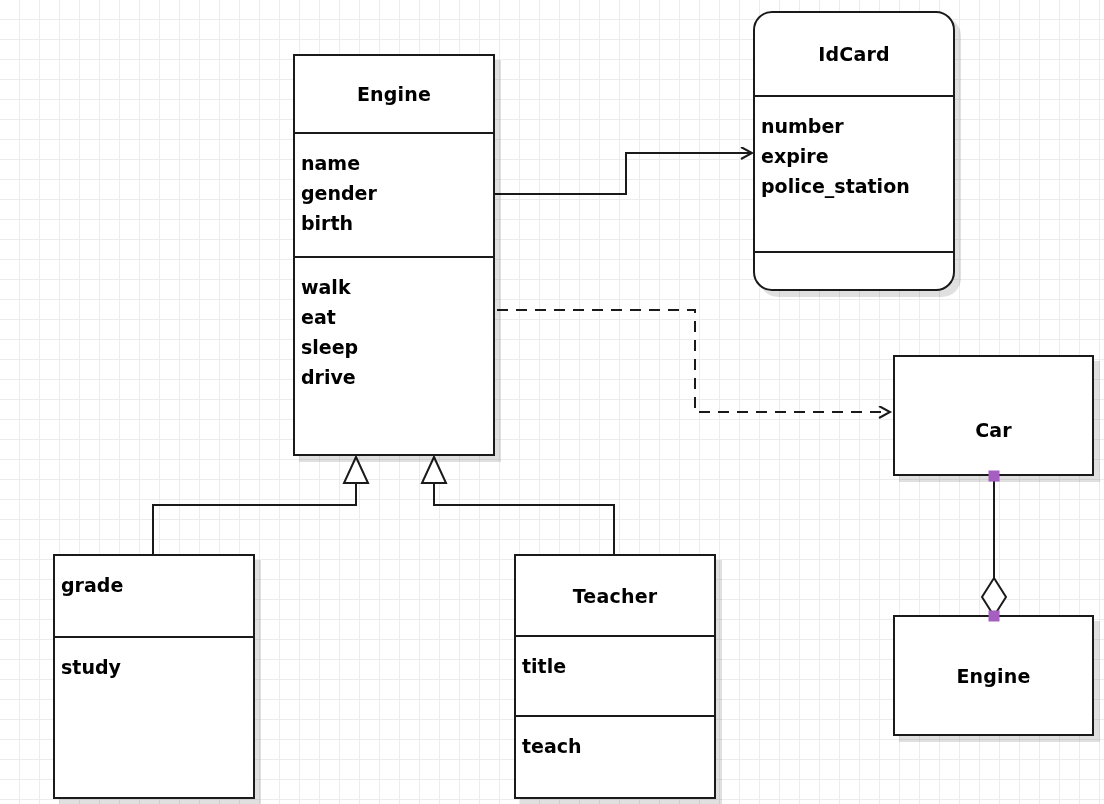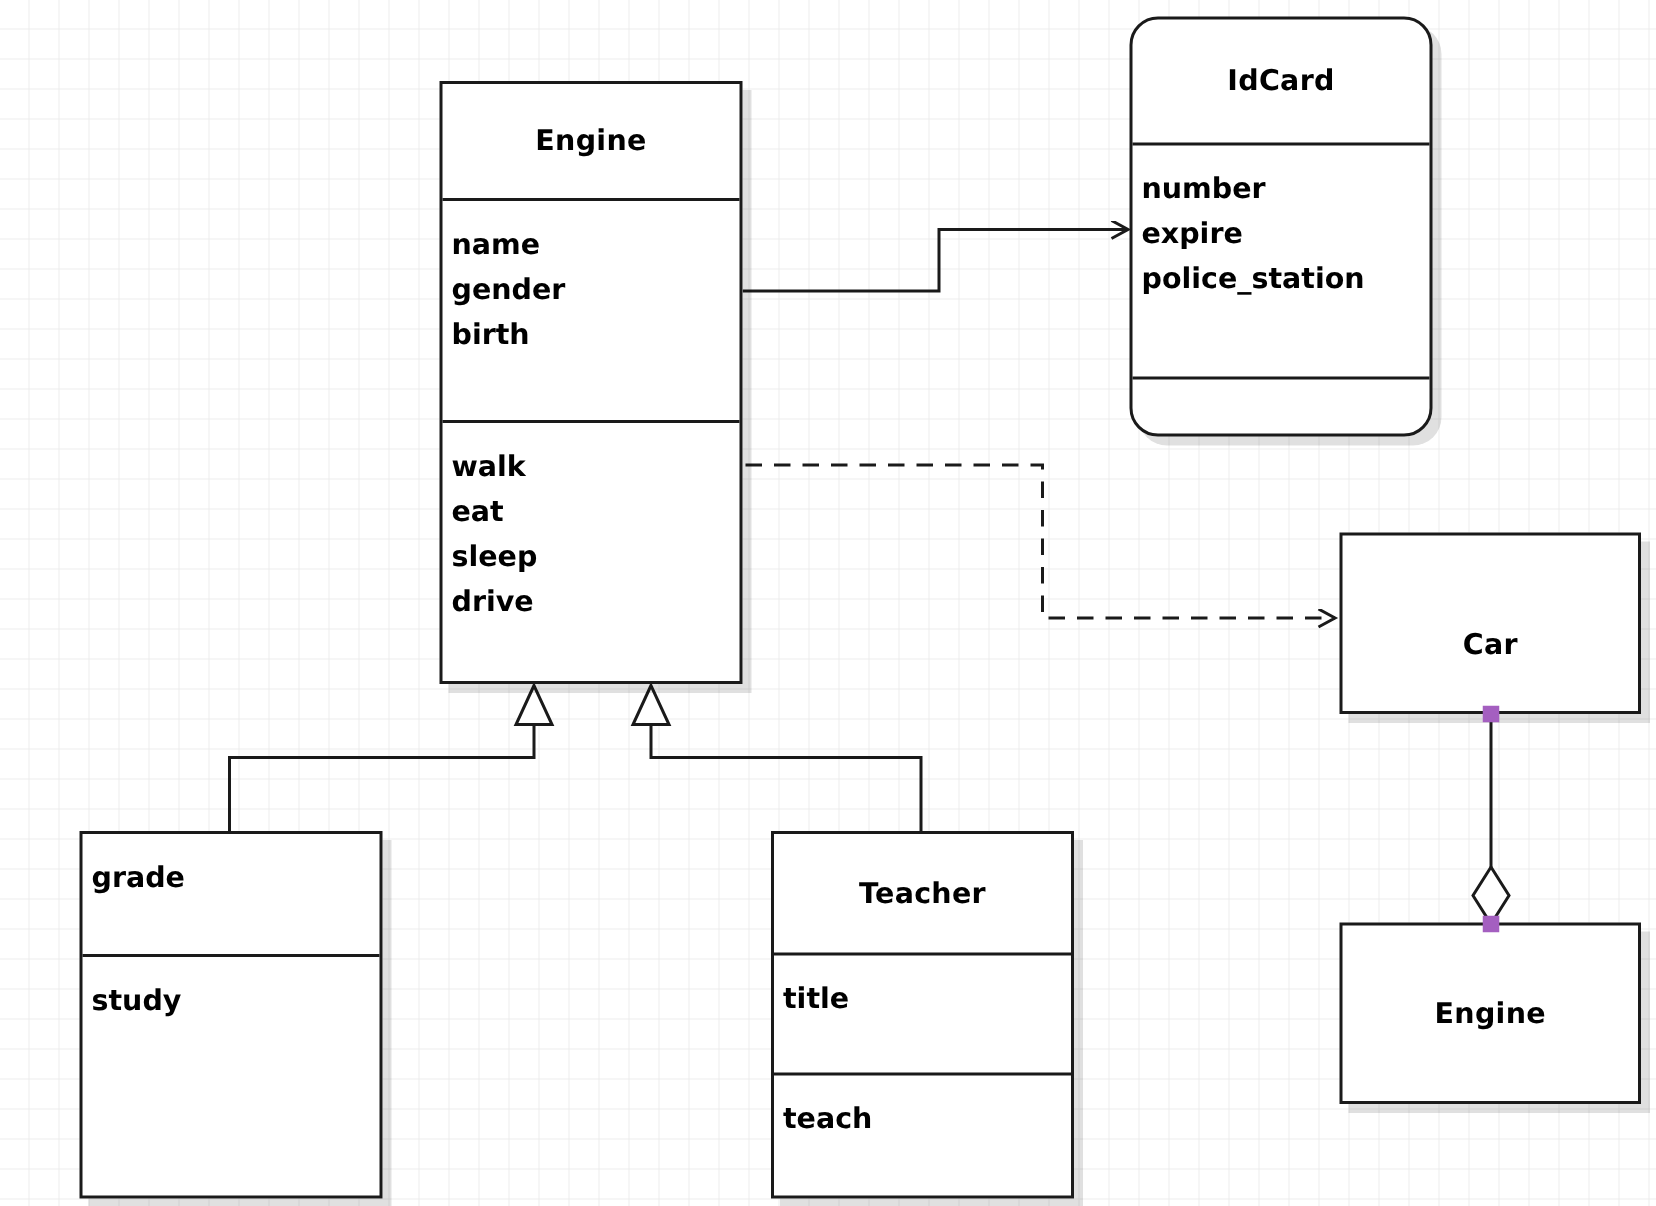--- a/index.html
+++ b/index.html
@@ -105,21 +105,21 @@
     <g>
       <path d="M994,476 L994,578" fill="none" stroke="#1a1a1a" stroke-width="2"></path>
       <polygon points="994,578 1006,597 994,616 982,597" fill="#ffffff" stroke="#1a1a1a" stroke-width="2" stroke-linejoin="miter"></polygon>
     </g>
   </svg>
 
   <div class="uml-class" style="left:293px; top:54px; width:202px; height:402px;">
     <div class="uml-section uml-title" style="height:76px;">
       <span>Engine</span>
     </div>
-    <div class="uml-section uml-members" style="height:148px;">
+    <div class="uml-section uml-members" style="height:124px;">
       <div class="member">name</div>
       <div class="member">gender</div>
       <div class="member">birth</div>
     </div>
     <div class="uml-section uml-members" style="height:162px;">
       <div class="member">walk</div>
       <div class="member">eat</div>
       <div class="member">sleep</div>
       <div class="member">drive</div>
     </div>

